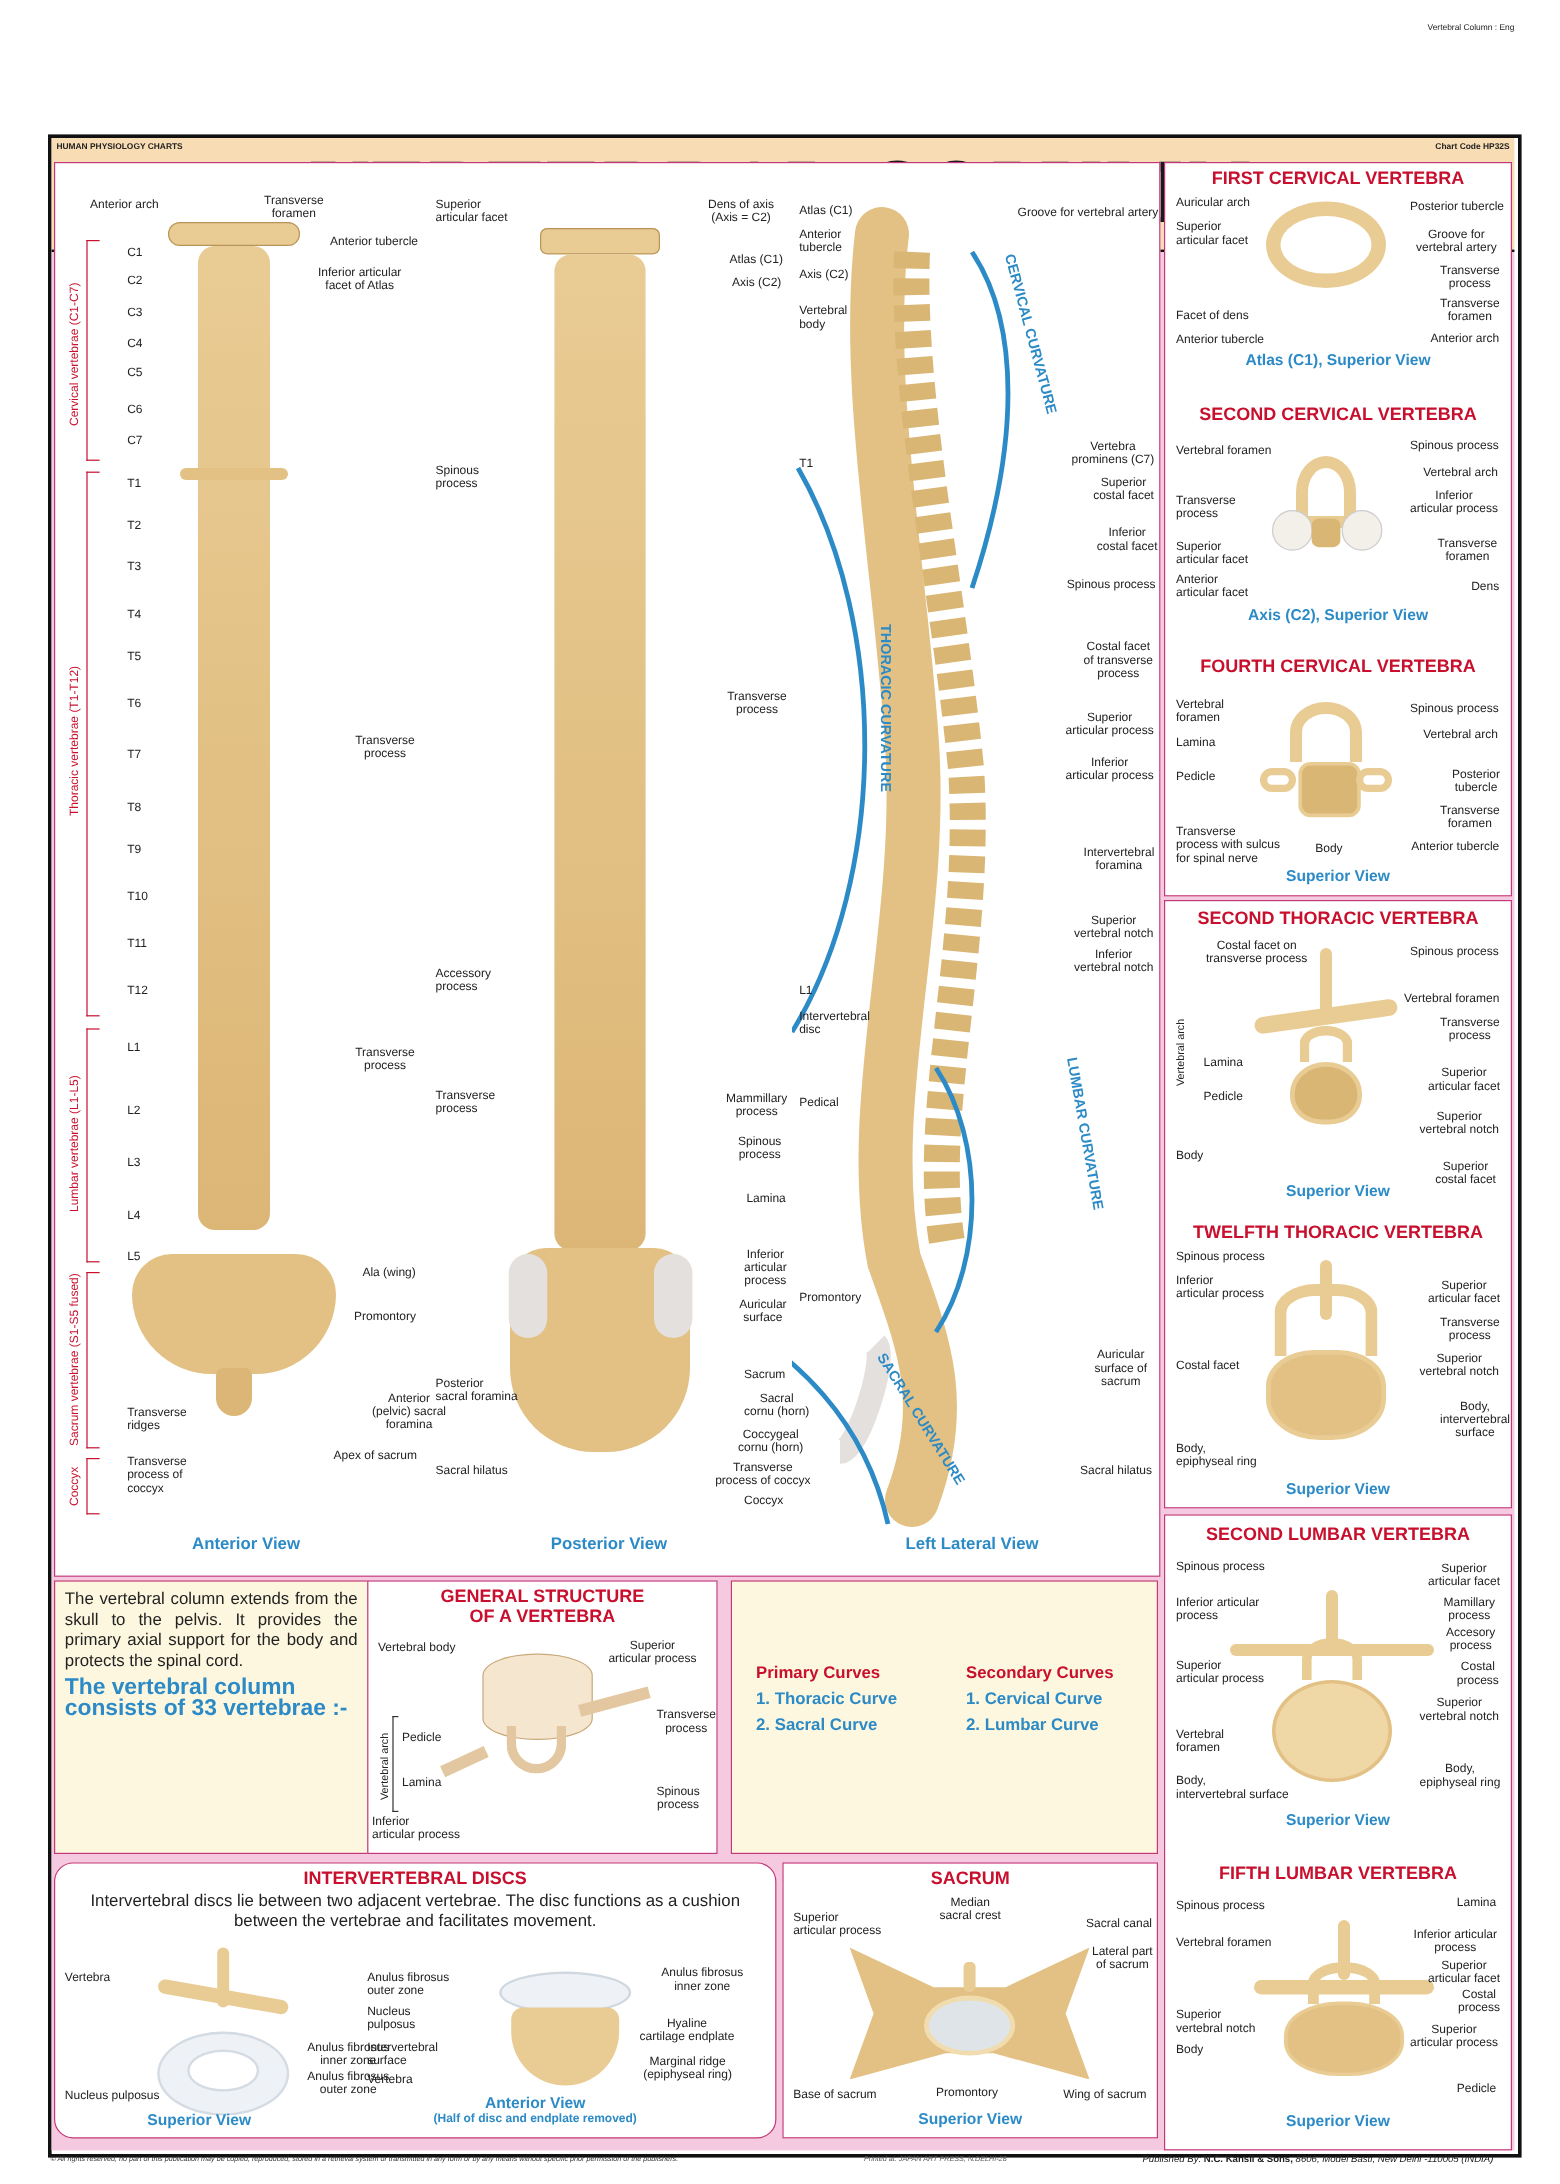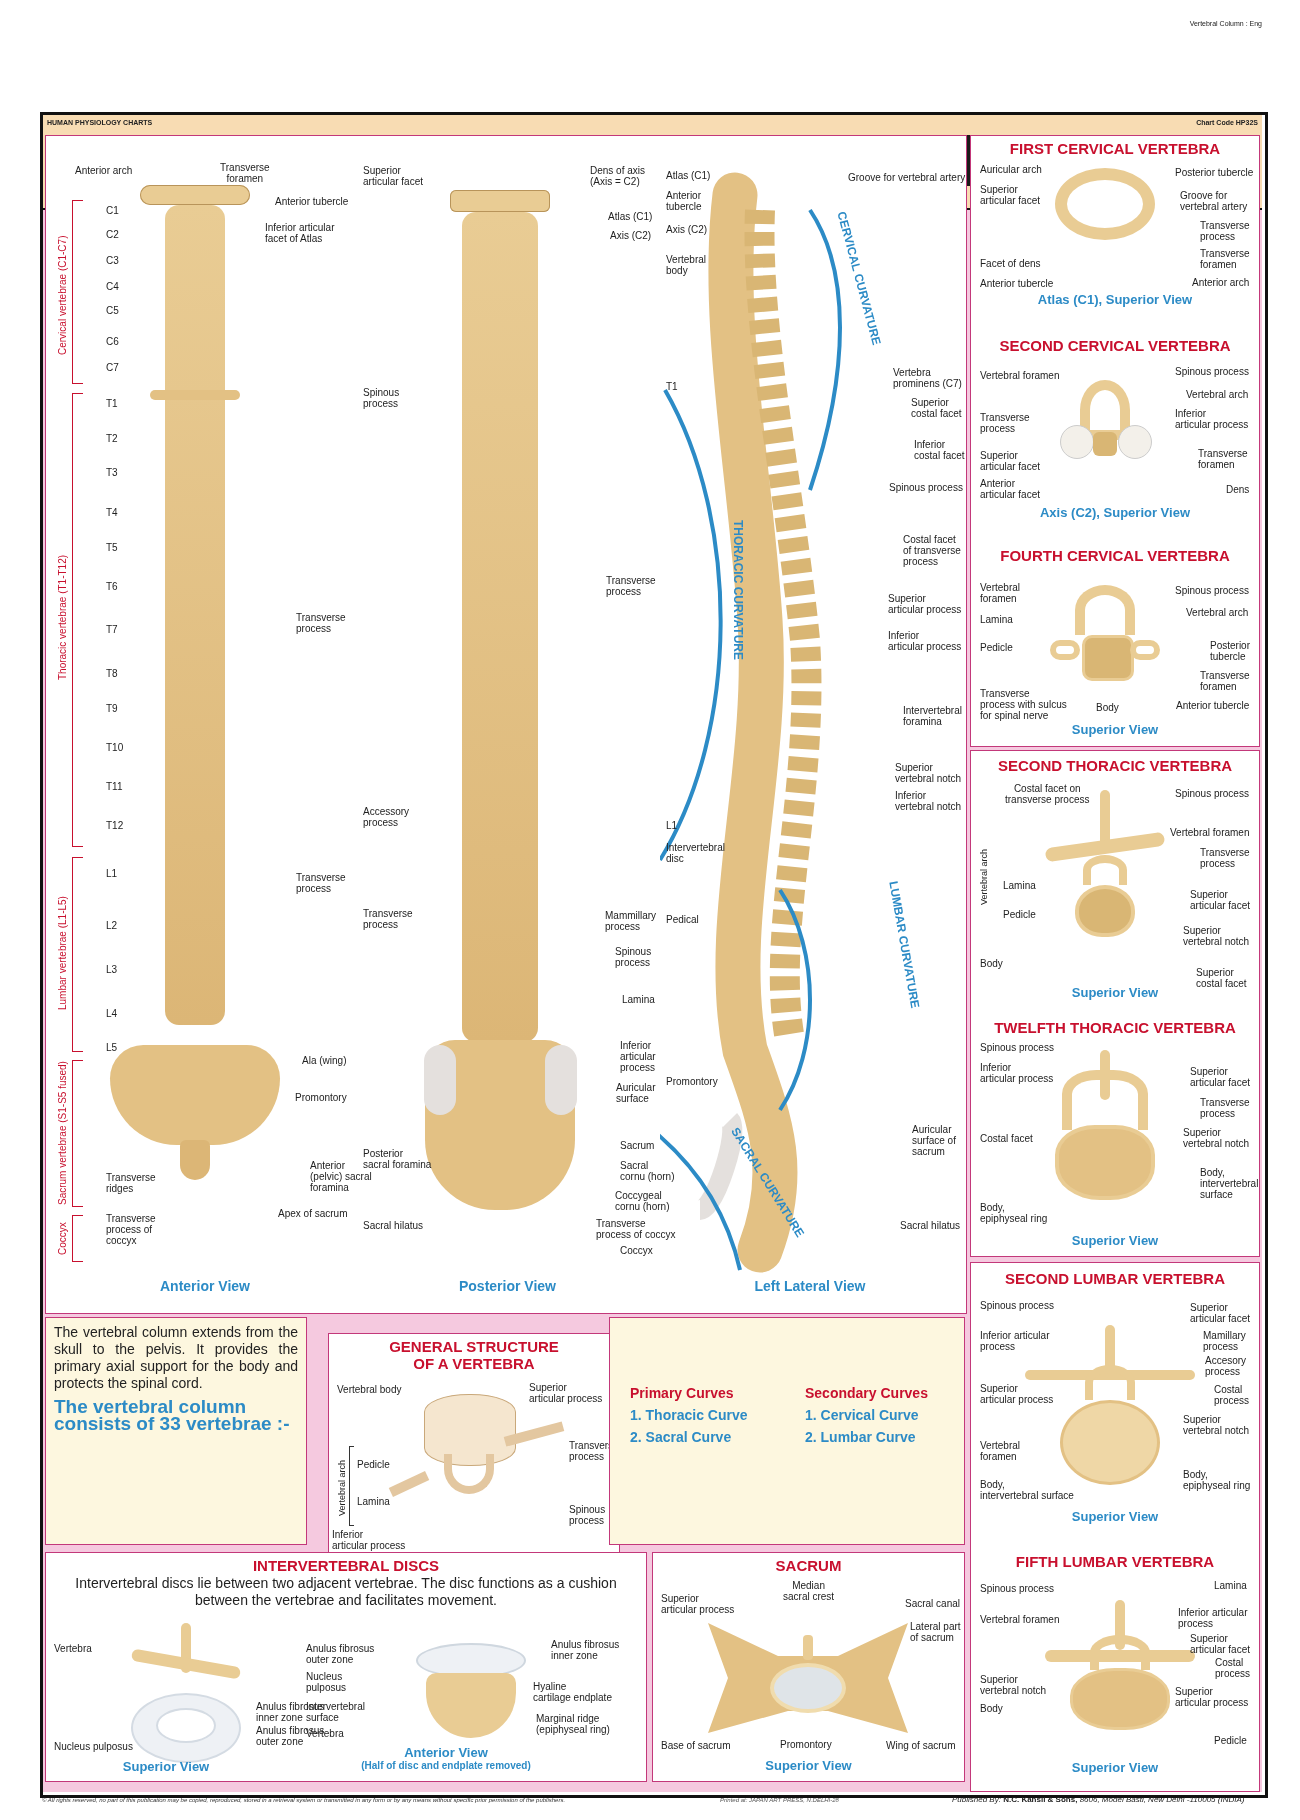--- a/index.html
+++ b/index.html
@@ -1,19 +1,19 @@
 <!DOCTYPE html>
 <html><head>
 <meta charset="utf-8">
 <style>
   html,body{margin:0;padding:0;background:#fff;}
   body{width:1300px;height:1820px;position:relative;font-family:"Liberation Sans",sans-serif;color:#222;overflow:hidden;}
   .abs{position:absolute;}
   .lbl{position:absolute;font-size:10px;line-height:11px;color:#222;white-space:pre-line;}
-  .lbl.r{text-align:left;}
+  .lbl.r{text-align:center;}
   .frame{position:absolute;left:40px;top:112px;width:1222px;height:1680px;border:3px solid #111;background:#fff;}
   .header{position:absolute;left:43px;top:115px;width:1219px;height:93px;background:#f8dcb3;border-bottom:2px solid #111;}
   .title{position:absolute;left:0;right:0;top:12px;text-align:center;font-family:"DejaVu Serif",serif;font-weight:bold;font-size:60px;letter-spacing:2px;color:#1a1a1a;transform:scaleY(1.15);}
   .tiny{font-size:7px;font-weight:bold;color:#222;}
   .pinkarea{position:absolute;left:43px;top:210px;width:1219px;height:1582px;background:#f5c9df;}
   .panel{position:absolute;background:#fff;border:1.5px solid #c3387a;}
   .cream{background:#fdf7df;}
   .ptitle{position:absolute;left:0;right:0;text-align:center;color:#c8102e;font-weight:bold;font-size:15px;}
   .vcap{position:absolute;left:0;right:0;text-align:center;color:#2c8bc6;font-weight:bold;font-size:14px;}
   .bone{position:absolute;background:#e9cc94;border-radius:6px;box-shadow:inset 0 0 0 1px #b8945a;}
@@ -391,21 +391,21 @@
 articular process</div>
   <div class="lbl" style="left:1214px;top:1735px;">Pedicle</div>
   <div class="vcap" style="left:970px;width:290px;top:1760px;font-size:13px;">Superior View</div>
 </div>
 
 <div class="panel cream" style="left:45px;top:1317px;width:260px;height:226px;">
   <div class="para" style="position:absolute;left:8px;top:6px;width:244px;">The vertebral column extends from the skull to the pelvis. It provides the primary axial support for the body and protects the spinal cord.</div>
   <div style="position:absolute;left:8px;top:80px;width:244px;color:#2c8bc6;font-weight:bold;font-size:19px;line-height:17px;">The vertebral column consists of 33 vertebrae :-</div>
 </div>
 
-<div class="panel" style="left:328px;top:1317px;width:290px;height:226px;margin-top:16px;">
+<div class="panel" style="left:306px;top:1317px;width:290px;height:226px;">
   <div class="ptitle" style="top:4px;white-space:pre-line;line-height:17px;">GENERAL STRUCTURE
 OF A VERTEBRA</div>
   <div class="abs" style="left:95px;top:60px;width:90px;height:110px;">
     <div style="position:absolute;left:0;top:0;width:90px;height:70px;border-radius:45px/18px;background:#f5e6cf;border:1px solid #c9a87a;"></div>
     <div style="position:absolute;left:20px;top:60px;width:50px;height:40px;border:8px solid #e3c7a0;border-top:none;border-radius:0 0 30px 30px;box-sizing:border-box;"></div>
     <div style="position:absolute;left:-35px;top:85px;width:40px;height:10px;background:#e3c7a0;transform:rotate(-25deg);"></div>
     <div style="position:absolute;left:80px;top:35px;width:60px;height:10px;background:#e3c7a0;transform:rotate(-15deg);"></div>
   </div>
   <div class="lbl" style="left:8px;top:50px;">Vertebral body</div>
   <div class="lbl r" style="left:200px;top:48px;">Superior
@@ -424,21 +424,21 @@
 
 <div class="panel cream" style="left:609px;top:1317px;width:354px;height:226px;">
   <div style="position:absolute;left:20px;top:67px;color:#c8102e;font-weight:bold;font-size:14px;">Primary Curves</div>
   <div style="position:absolute;left:20px;top:89px;color:#2c8bc6;font-weight:bold;font-size:14px;">1.  Thoracic Curve</div>
   <div style="position:absolute;left:20px;top:111px;color:#2c8bc6;font-weight:bold;font-size:14px;">2.  Sacral Curve</div>
   <div style="position:absolute;left:195px;top:67px;color:#c8102e;font-weight:bold;font-size:14px;">Secondary Curves</div>
   <div style="position:absolute;left:195px;top:89px;color:#2c8bc6;font-weight:bold;font-size:14px;">1.  Cervical Curve</div>
   <div style="position:absolute;left:195px;top:111px;color:#2c8bc6;font-weight:bold;font-size:14px;">2.  Lumbar Curve</div>
 </div>
 
-<div class="panel" style="left:45px;top:1552px;width:600px;height:228px;">
+<div class="panel" style="left:45px;top:1552px;width:600px;height:228px;border-radius:16px;">
   <div class="ptitle" style="top:4px;">INTERVERTEBRAL DISCS</div>
   <div style="position:absolute;left:20px;top:22px;width:560px;text-align:center;font-size:14px;line-height:17px;">Intervertebral discs lie between two adjacent vertebrae. The disc functions as a cushion between the vertebrae and facilitates movement.</div>
   <div class="abs" style="left:80px;top:70px;width:120px;height:140px;">
     <div style="position:absolute;left:55px;top:0;width:10px;height:50px;background:#e9cc94;border-radius:5px;"></div>
     <div style="position:absolute;left:5px;top:35px;width:110px;height:12px;background:#e9cc94;border-radius:6px;transform:rotate(10deg);"></div>
     <div style="position:absolute;left:5px;top:70px;width:110px;height:70px;border-radius:50%;background:#eef1f5;border:2px solid #d4dbe3;box-sizing:border-box;"></div>
     <div style="position:absolute;left:30px;top:85px;width:60px;height:35px;border-radius:50%;background:#fff;border:2px solid #d4dbe3;box-sizing:border-box;"></div>
   </div>
   <div class="lbl" style="left:8px;top:90px;">Vertebra</div>
   <div class="lbl" style="left:8px;top:188px;">Nucleus pulposus</div>

